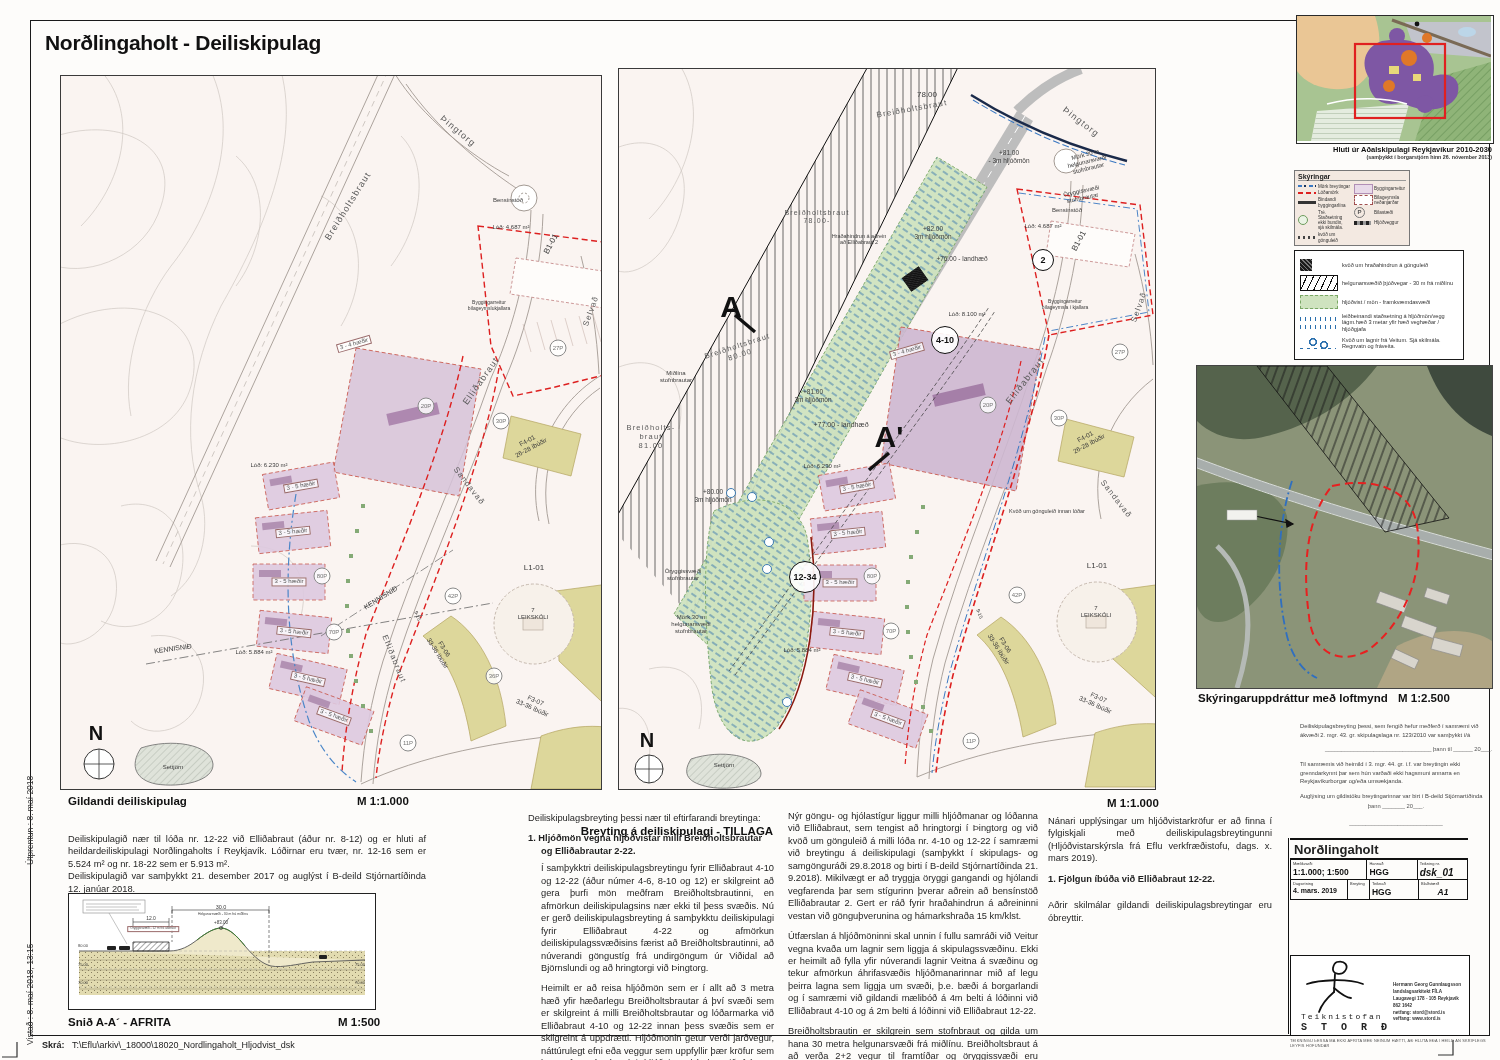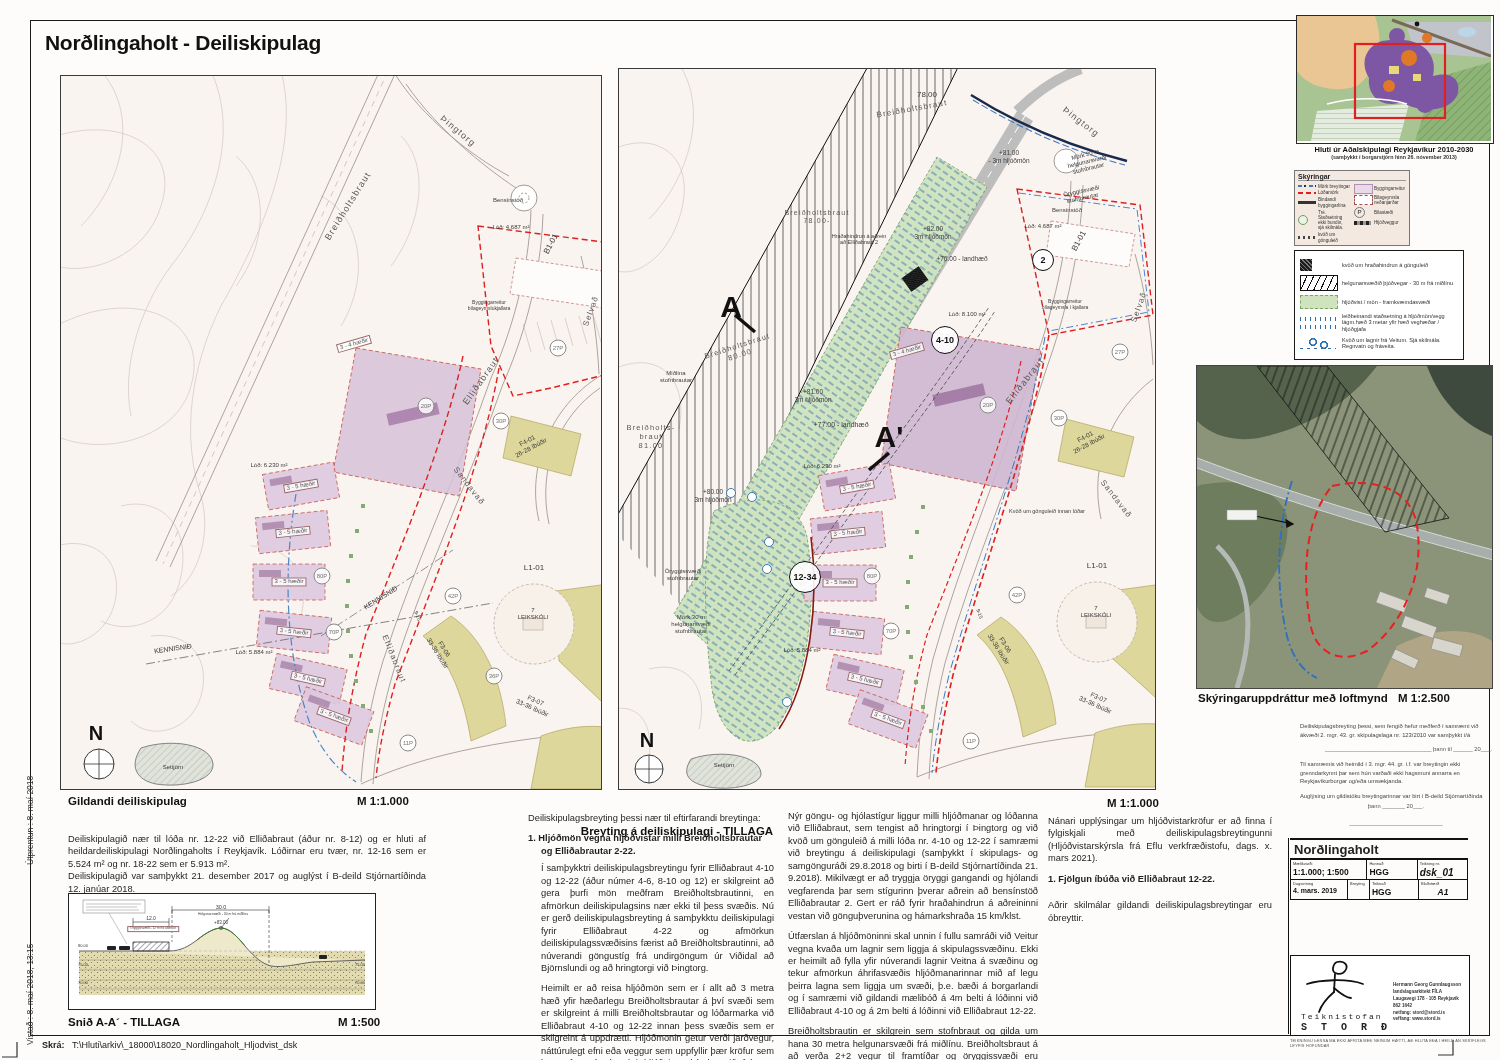--- a/index.html
+++ b/index.html
@@ -28,21 +28,21 @@
   .body-txt{font-size:9.3px;line-height:1.34;text-align:justify;color:#1f1f1f;}
   .pre{white-space:pre-line;}
   .ncol{position:absolute;}
   .ncol .h{font-weight:bold;margin:7px 0 5px 0;text-align:left;}
   .ncol p{margin:0 0 8px 0;}
   .hang{padding-left:13px;text-indent:-13px;}
   .ind{padding-left:13px;}
   
   .box{border:1px solid #2a2a2a;background:#fff;}
   #ovmap{left:1296px;top:15px;width:196px;height:127px;}
-  .ovcap{font-size:7.5px;font-weight:bold;text-align:center;line-height:1.25;color:#111;}
+  .ovcap{font-size:7.5px;font-weight:bold;text-align:right;line-height:1.25;color:#111;}
   .ovcap small{display:block;font-size:5.3px;font-weight:bold;color:#333;}
   #legend1{left:1294px;top:170px;width:116px;height:76px;background:#f3e9e1;border:1px solid #777;
            padding:2px 3px;box-sizing:border-box;}
   #legend1 .ltitle{font-weight:bold;font-size:7px;border-bottom:0.5px solid #999;margin-bottom:1px;}
   .lg1cols{display:flex;gap:4px;}
   .lg1cols>div{flex:1;}
   .lrow{display:flex;align-items:center;margin:1.6px 0;}
   .lrow .swh{width:20px;min-width:20px;display:flex;align-items:center;}
   .lrow .llab{font-size:4.6px;line-height:1.15;color:#333;white-space:pre-line;}
   #legend2{left:1294px;top:250px;width:170px;height:110px;border:1.2px solid #1a1a1a;background:#fff;
@@ -541,36 +541,36 @@
 
       <rect x="14" y="6" width="62" height="13" fill="#fff" stroke="#888" stroke-width="0.6"></rect>
       <g stroke="#aaa" stroke-width="0.7">
           <line x1="17" y1="10" x2="72" y2="10"></line>
           <line x1="17" y1="13" x2="68" y2="13"></line>
           <line x1="17" y1="16" x2="70" y2="16"></line>
         </g>
       <line x1="40" y1="19" x2="58" y2="50" stroke="#888" stroke-width="0.5"></line>
     </svg>
   <div class="mlabel" style="left: 152px; top: 13px; --s: 5.5px;">30.0</div><div class="mlabel" style="left: 82px; top: 25px; --s: 5px;">12.0</div><div class="mlabel" style="left: 152px; top: 29px; --s: 4.5px;">+83.00</div><div class="mlabel" style="left: 154px; top: 20px; --s: 3.4px;">Helgunarsvæði - 30 m frá miðlínu</div><div class="mlabel boxed" style="left: 84px; top: 35px; --s: 3.2px;">Öryggissvæði - 12 m frá akbraut</div><div class="mlabel" style="left: 14px; top: 52px; --s: 4px;">80.00</div><div class="mlabel" style="left: 14px; top: 71px; --s: 4px;">75.00</div><div class="mlabel" style="left: 14px; top: 89px; --s: 4px;">70.00</div><div class="mlabel" style="left: 291px; top: 71px; --s: 4px;">75.00</div><div class="mlabel" style="left: 291px; top: 89px; --s: 4px;">70.00</div></div>
-  <div class="abs cap" style="left:68px;top:1016px;">Snið A-A´  -  TILLAGA</div>
+  <div class="abs cap" style="left:68px;top:1016px;">Snið A-A´  -  AFRITA</div>
   <div class="abs cap" style="left:338px;top:1016px;">M 1:500</div>
 
   <div class="ncol body-txt" style="left:528px;top:812px;width:246px;">
     <p>Deiliskipulagsbreyting þessi nær til eftirfarandi breytinga:</p>
     <div class="h hang">1.  Hljóðmön vegna hljóðvistar milli Breiðholtsbrautar og Elliðabrautar 2-22.</div>
     <p class="ind">Í samþykktri deiliskipulagsbreytingu fyrir Elliðabraut 4-10 og 12-22 (áður númer 4-6, 8-10 og 12) er skilgreint að gera þurfi mön meðfram Breiðholtsbrautinni, en afmörkun deiliskipulagsins nær ekki til þess svæðis. Nú er gerð deiliskipulagsbreyting á samþykktu deiliskipulagi fyrir Elliðabraut 4-22 og afmörkun deiliskipulagssvæðisins færist að Breiðholtsbrautinni, að núverandi göngustíg frá undirgöngum úr Viðidal að Björnslundi og að hringtorgi við Þingtorg.</p>
     <p class="ind">Heimilt er að reisa hljóðmön sem er í allt að 3 metra hæð  yfir hæðarlegu Breiðholtsbrautar á því svæði sem er skilgreint á milli Breiðholtsbrautar og  lóðarmarka við Elliðabraut 4-10 og 12-22 innan þess svæðis sem er skilgreint á uppdrætti. Hljóðmönin getur verði jarðvegur, náttúrulegt efni eða veggur sem uppfyllir þær kröfur sem koma fram í sérstakri hljóðvistarskýrslu. Við frágang manarinnar skal útbúa fræbanka og leitast við að nota staðargróður á svæðinu nema alaskalúpínu til að bæta ásýnd manarinnar og fegra umhverfið á sem náttúrulegastann hátt.</p>
   </div>
   <div class="ncol body-txt" style="left:788px;top:810px;width:250px;">
     <p>Nýr göngu- og hjólastígur liggur milli hljóðmanar og lóðanna við Elliðabraut, sem tengist að hringtorgi í Þingtorg og við kvöð um gönguleið á milli lóða nr. 4-10 og 12-22 í samræmi við breytingu á deiliskipulagi (samþykkt í skipulags- og samgönguráði 29.8.2018 og birti í B-deild Stjórnartíðinda 21. 9.2018). Mikilvægt er að tryggja öryggi gangandi og hjólandi vegfarenda þar sem stígurinn þverar aðrein að bensínstöð Elliðabrautar 2. Gert er ráð fyrir hraðahindrun á aðreininni vestan við gönguþverunina og hámarkshraða 15 km/klst.</p>
     <p>Útfærslan á hljóðmöninni skal unnin í fullu samráði við Veitur vegna kvaða um lagnir sem liggja á skipulagssvæðinu. Ekki er heimilt að fylla yfir núverandi lagnir Veitna á svæðinu og tekur afmörkun áhrifasvæðis hljóðmanarinnar mið af legu þeirra lagna sem liggja um svæði, þ.e. bæði á borgarlandi og í samræmi við gildandi mælibóð á 4m belti á lóðinni við Elliðabraut 4-10 og á 2m belti á lóðinni við Elliðabraut 12-22.</p>
     <p>Breiðholtsbrautin er skilgrein sem stofnbraut og gilda um hana 30 metra helgunarsvæði frá miðlínu.  Breiðholtsbraut á að verða 2+2 vegur til framtíðar og öryggissvæði eru skilgreind skv. veghönnunarreglum. Hljóðmönina skal staðsetja utan 12 metra öryggissvæðis núverandi stofnbrautar sem miðast við útlínu akbrautar. Útfærslan á hljóðmöninni skal unnin í samráði við Vegagerðina.</p>
   </div>
   <div class="ncol body-txt" style="left:1048px;top:815px;width:224px;">
-    <p>Nánari upplýsingar um hljóðvistarkröfur er að finna í fylgiskjali með deiliskipulagsbreytingunni (Hljóðvistarskýrsla frá Eflu verkfræðistofu, dags. x. mars 2021).</p>
+    <p>Nánari upplýsingar um hljóðvistarkröfur er að finna í fylgiskjali með deiliskipulagsbreytingunni (Hljóðvistarskýrsla frá Eflu verkfræðistofu, dags. x. mars 2019).</p>
     <div class="h hang">1.  Fjölgun íbúða við Elliðabraut 12-22.</div>
     <p style="margin-top:14px;">Aðrir skilmálar gildandi deiliskipulagsbreytingar eru óbreyttir.</p>
   </div>
 
   <div class="abs box" id="ovmap">
     <svg width="194" height="125" viewBox="0 0 194 125">
       <defs>
         <pattern id="ghatch" width="6" height="6" patternUnits="userSpaceOnUse" patternTransform="rotate(45)">
           <line x1="0" y1="0" x2="0" y2="6" stroke="#5e8a4e" stroke-width="1"></line>
         </pattern>
@@ -818,21 +818,21 @@
       <div>862 1642</div>
       <div>netfang: stord@stord.is</div>
       <div>veffang: www.stord.is</div>
     </div>
   </div>
   <div class="abs" id="disclaimer" style="left:1290px;top:1038px;width:200px;">TEIKNINGU ÞESSA MÁ EKKI AFRITA MEÐ NEINUM HÆTTI, AÐ HLU­TA EÐA Í HEILD ÁN SKRIFLEGS LEYFIS HÖFUNDAR</div>
 
   <div class="abs rot90" style="left:-30px;top:800px;width:120px;">Útprentun :   8. maí 2018</div>
   <div class="abs rot90" style="left:-45px;top:965px;width:150px;">Vistað : 8. maí 2018,  13:15</div>
   <div class="abs" style="left:42px;top:1040px;font-size:9px;font-weight:bold;color:#222;">Skrá:</div>
-  <div class="abs" style="left:72px;top:1040px;font-size:9px;color:#222;">T:\Hluti\arkiv\_18000\18020_Nordlingaholt_Hljodvist_dsk</div>
+  <div class="abs" style="left:72px;top:1040px;font-size:9px;color:#222;">T:\Eflu\arkiv\_18000\18020_Nordlingaholt_Hljodvist_dsk</div>
 
   <svg class="abs" style="left:2px;top:1042px;" width="16" height="16">
       <path d="M15,0 L15,15 L0,15" fill="none" stroke="#333" stroke-width="1.2"></path>
     </svg>
   <svg class="abs" style="left:1438px;top:1040px;" width="16" height="16">
       <path d="M15,0 L15,15 L0,15" fill="none" stroke="#333" stroke-width="1.2"></path>
     </svg>
 
 </div>
 

